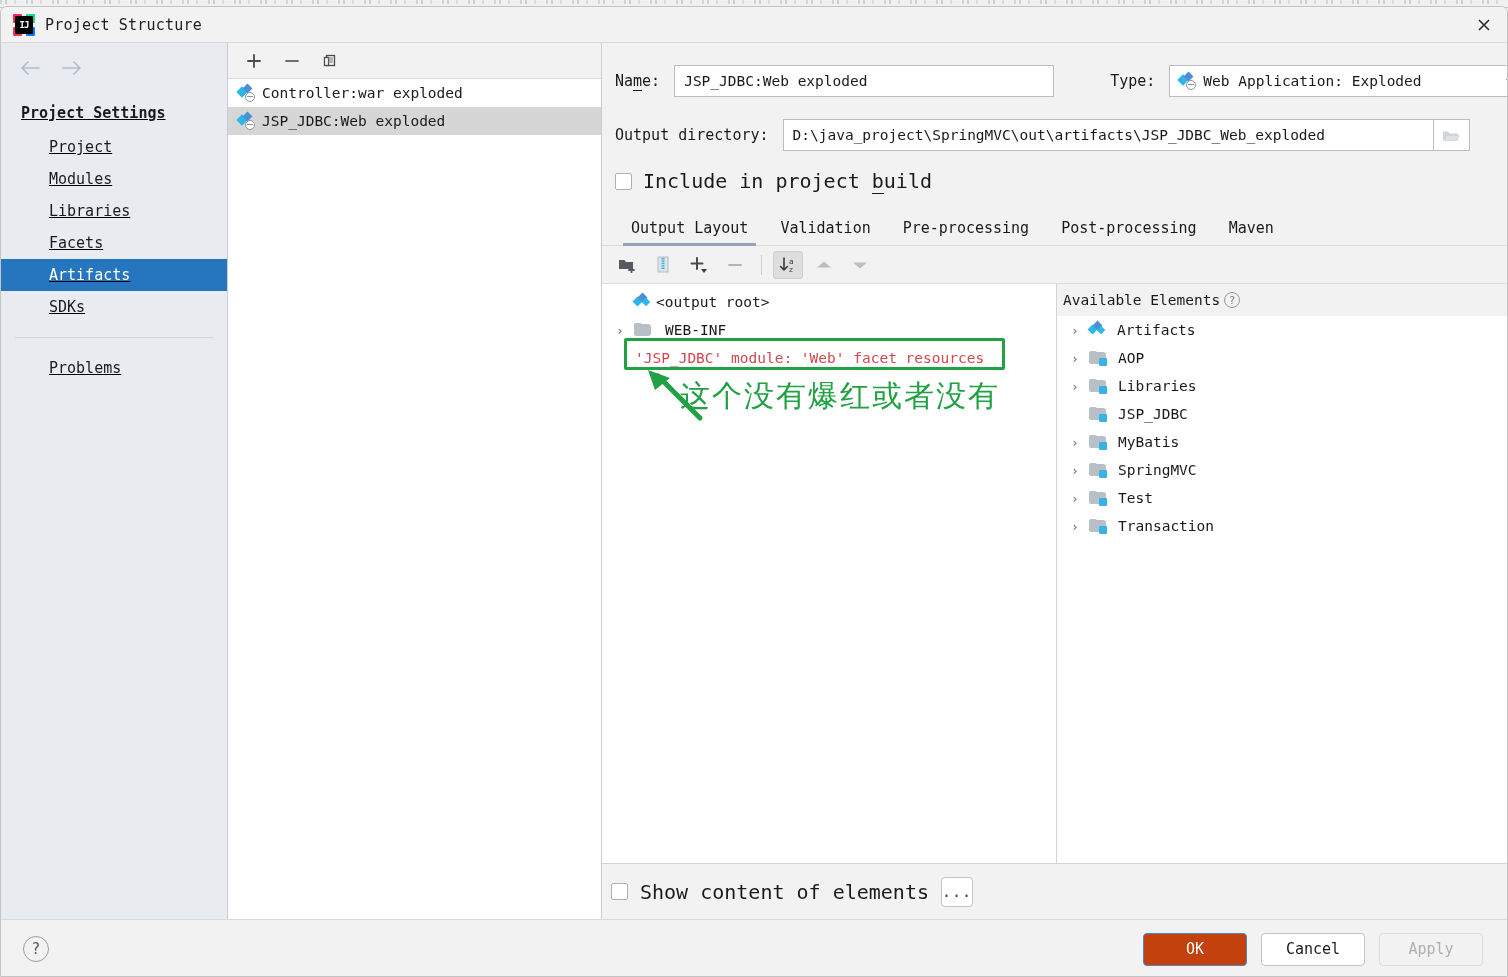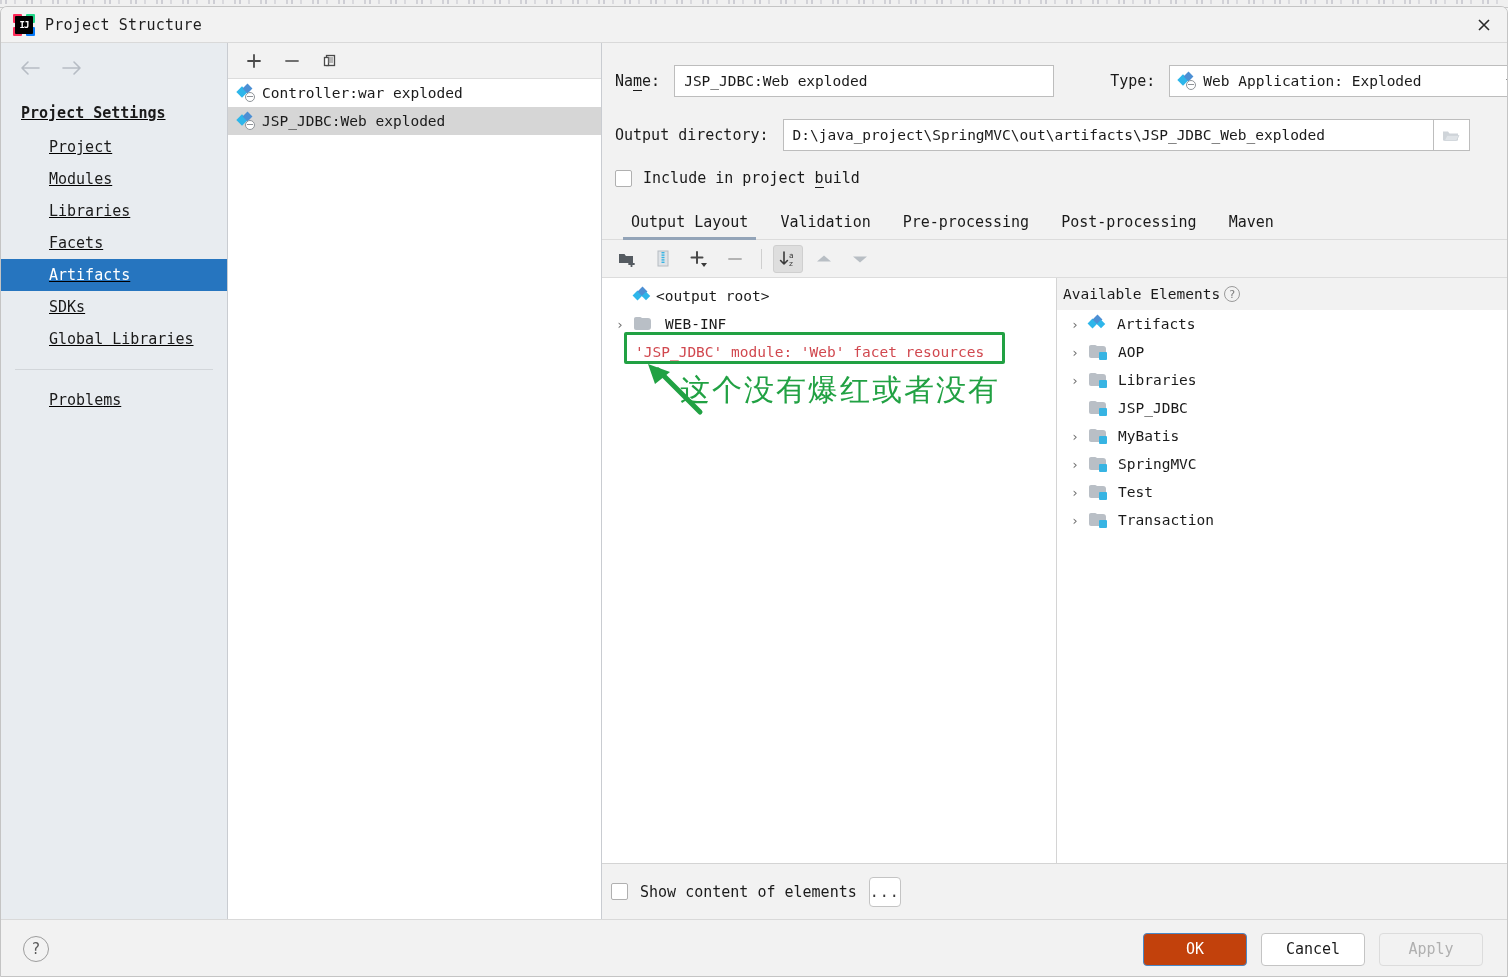--- a/index.html
+++ b/index.html
@@ -174,21 +174,21 @@
   .browse-btn {
     width: 36px; height: 32px; border: 1px solid #bdbdbd; border-left: none;
     background: #fff; display: flex; align-items: center; justify-content: center; cursor: pointer;
   }
 
   .checkbox-row { display: flex; align-items: center; gap: 11px; margin-top: 18px; }
   .cbox {
     width: 17px; height: 17px; background: #fff; border: 1.5px solid #b0b0b0; border-radius: 2px;
     flex: 0 0 auto; cursor: pointer;
   }
-  .cb-label { font-size: 15px; color: #1a1a1a; }
+  .cb-label { font-size: 20px; color: #1a1a1a; }
   .cb-label u { text-decoration: none; border-bottom: 1px solid #1a1a1a; }
 
   
   .tabs {
     display: flex; align-items: flex-end; gap: 0;
     margin-top: 20px; border-bottom: 1px solid #dcdcdc; padding-left: 13px;
   }
   .tab {
     font-size: 15px; color: #1a1a1a; padding: 6px 16px 8px 16px;
     cursor: pointer; position: relative; white-space: nowrap;
@@ -343,21 +343,20 @@
         </div>
 
         <div class="sb-group">Project Settings</div>
         <div class="sb-item">Project</div>
         <div class="sb-item">Modules</div>
         <div class="sb-item">Libraries</div>
         <div class="sb-item">Facets</div>
         <div class="sb-item selected">Artifacts</div>
 
         <div class="sb-item">SDKs</div>
-        <div class="sb-item">Global Libraries</div>
 
         <div class="sb-sep"></div>
         <div class="sb-item">Problems</div>
       </div>
 
       <div class="artifacts-col">
         <div class="art-toolbar">
           <div class="tb-btn">
             <svg width="16" height="16" viewBox="0 0 16 16">
               <path d="M8 2 V14 M2 8 H14" stroke="#4a4a4a" stroke-width="1.8" stroke-linecap="round"></path>

